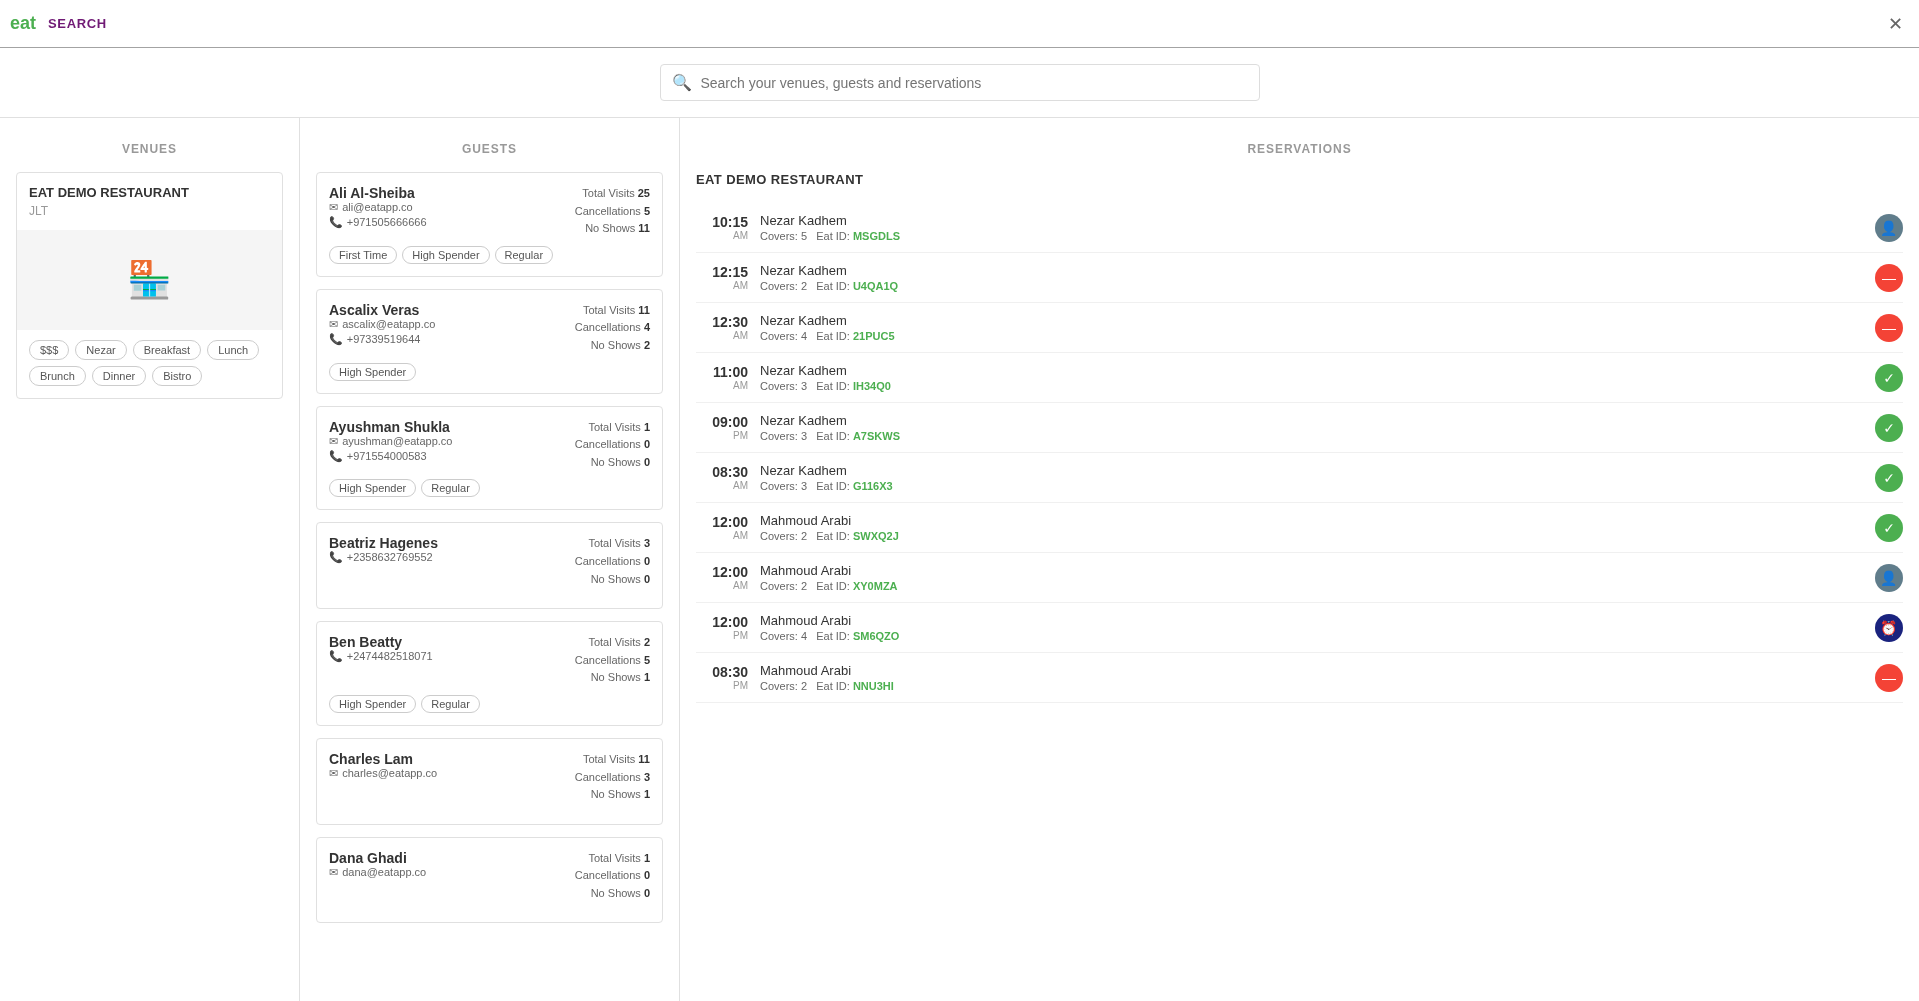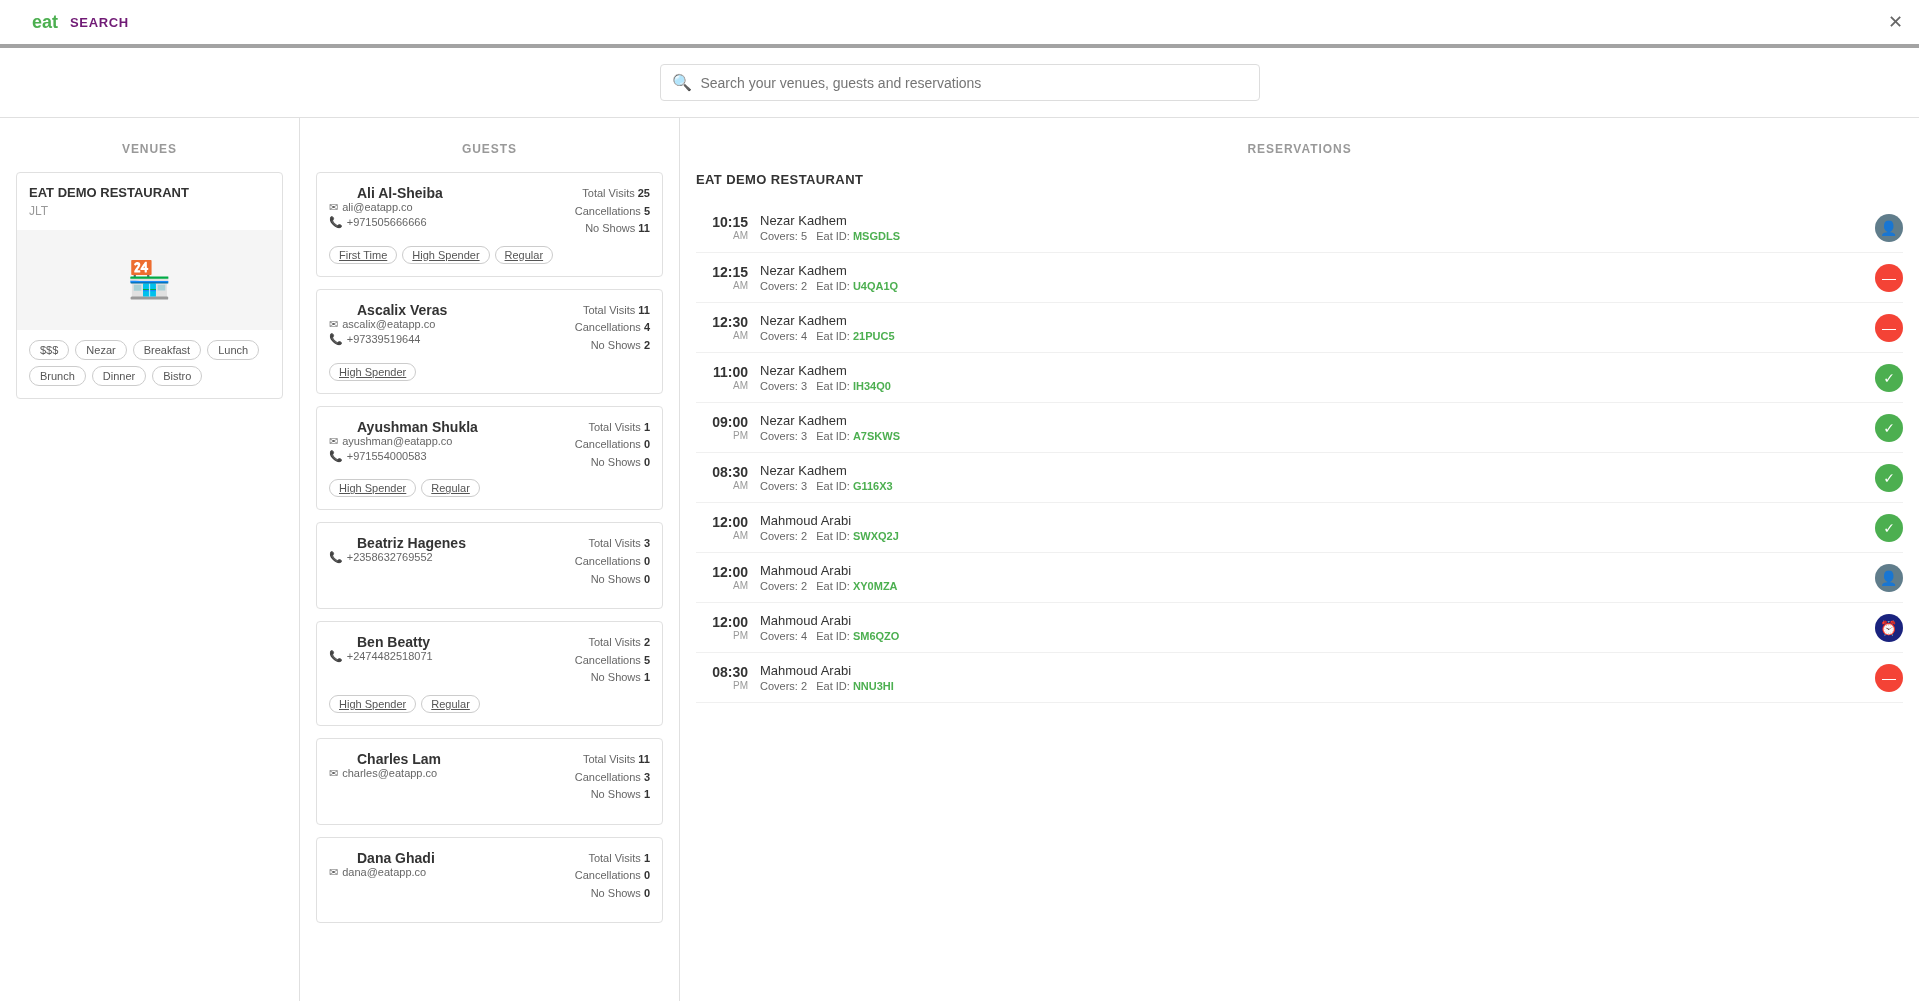--- a/index.html
+++ b/index.html
@@ -2,23 +2,23 @@
 <html><head>
   <meta charset="utf-8">
   <style>
     * { box-sizing: border-box; margin: 0; padding: 0; }
     body { font-family: -apple-system, BlinkMacSystemFont, 'Segoe UI', sans-serif; background: #fff; color: #333; font-size: 13px; }
 
     
     .header {
       display: flex;
       align-items: center;
-      padding: 0 32px;
+      padding: 0 10px;
       height: 48px;
-      border-bottom: 4px solid #a3a3a3;
+      border-bottom: 1px solid #a3a3a3;
       position: relative;
     }
     .logo {
       font-size: 18px;
       font-weight: 700;
       color: #4caf50;
       margin-right: 12px;
     }
     .search-label {
       font-size: 13px;
@@ -149,21 +149,20 @@
     .guest-header {
       display: flex;
       justify-content: space-between;
       align-items: flex-start;
       margin-bottom: 6px;
     }
     .guest-name {
       font-size: 14px;
       font-weight: 600;
       color: #333;
-      margin-left: 28px;
     }
     .guest-stats {
       font-size: 11px;
       color: #666;
       text-align: right;
       line-height: 1.6;
     }
     .guest-stat-value {
       font-weight: 700;
       color: #333;
@@ -181,21 +180,20 @@
       flex-wrap: wrap;
       gap: 5px;
       margin-top: 8px;
     }
     .badge {
       border: 1px solid #ccc;
       border-radius: 20px;
       padding: 2px 9px;
       font-size: 11px;
       color: #555;
-      text-decoration: underline;
     }
 
     
     .reservations-section {
       flex: 1;
       padding: 24px 16px;
       overflow-y: auto;
     }
     .reservations-venue-title {
       font-size: 13px;

